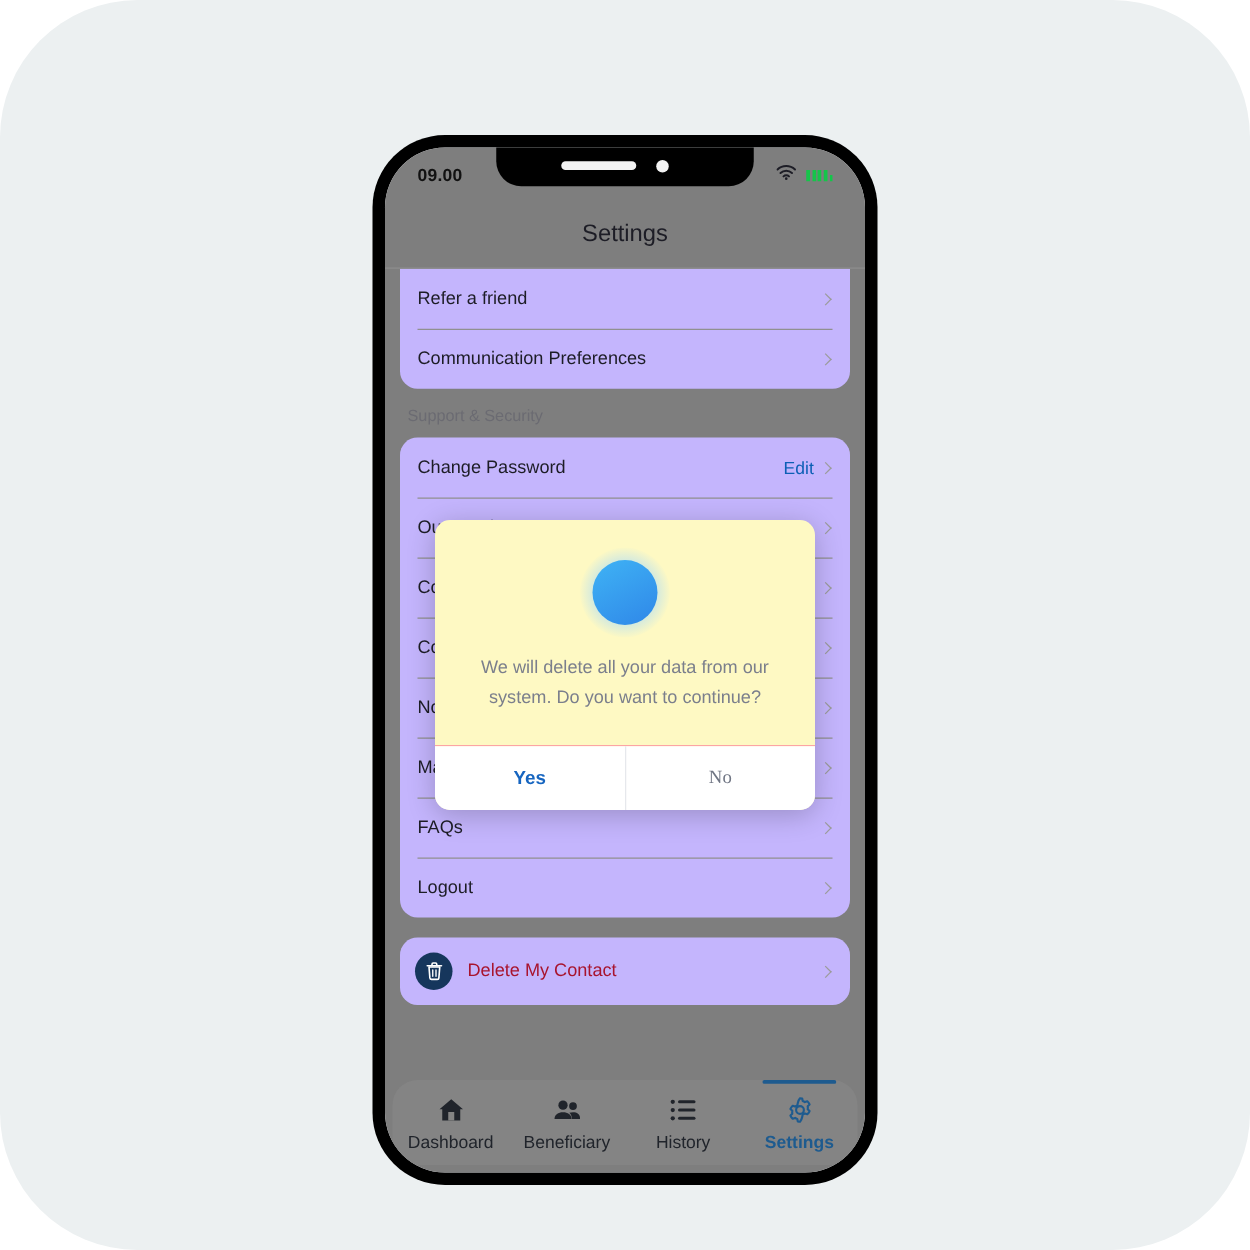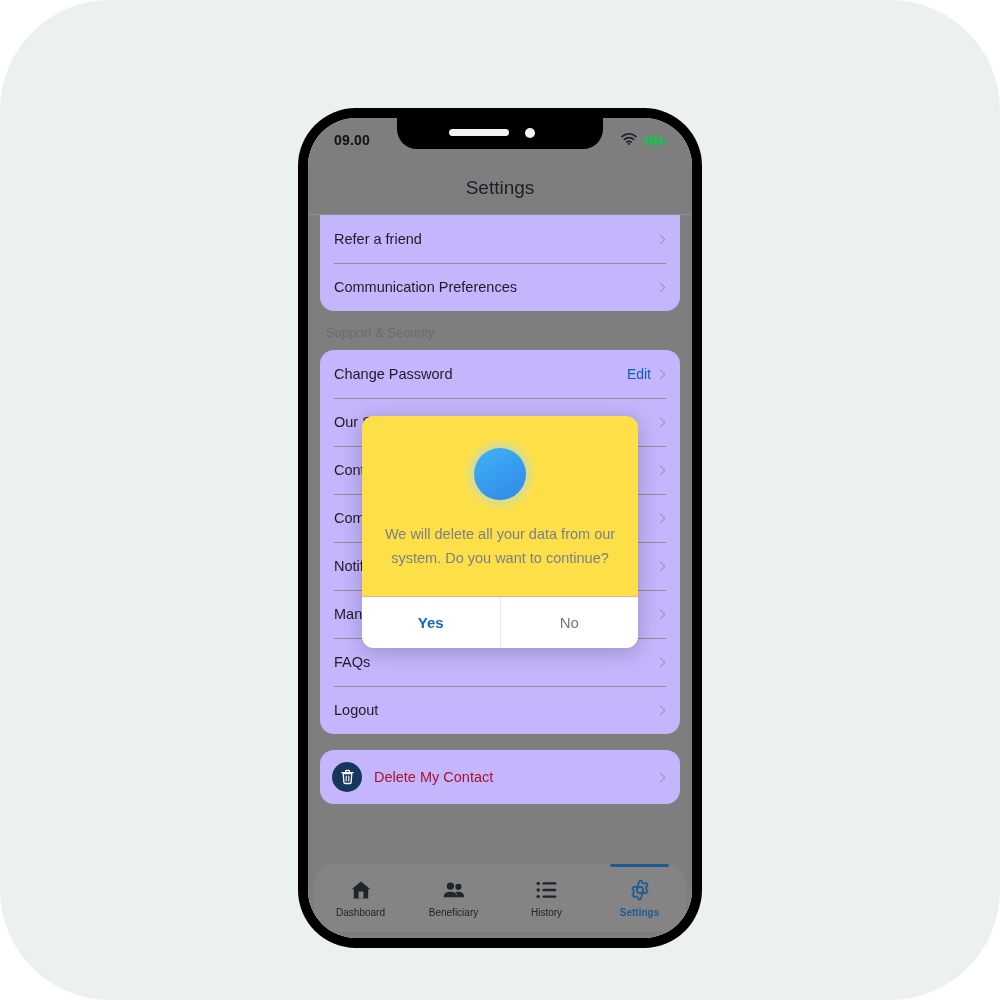--- a/index.html
+++ b/index.html
@@ -165,21 +165,21 @@
     z-index: 25;
   }
   .tab {
     flex: 1;
     position: relative;
     height: 100%;
     display: flex; flex-direction: column;
     align-items: center; justify-content: center;
     gap: 5px;
   }
-  .tab-label { font-size: 10px; color: #20242b; white-space: nowrap; }
+  .tab-label { font-size: 14px; color: #20242b; white-space: nowrap; }
   .tab.active .tab-label { color: #1e5b8f; font-weight: bold; }
   .tab.active::before {
     content: "";
     position: absolute; top: 0; left: 18%; right: 18%;
     height: 2.5px; background: #1e5b8f;
     border-radius: 2px;
   }
   .tab-icon { height: 24px; display: flex; align-items: center; }
   .tab.send { position: relative; }
   .send-fab {
@@ -189,22 +189,22 @@
     display: flex; align-items: center; justify-content: center;
     margin-top: -26px;
   }
   .tab.send .tab-label { margin-top: 2px; }
 
   
   #modal {
     position: absolute;
     left: 50%; transform: translateX(-50%);
     top: 298px;
-    width: 276px;
-    background: #fde047;
+    width: 304px;
+    background: #fef9c3;
     border-radius: 12px;
     z-index: 60;
     box-shadow: 0 4px 22px rgba(0,0,0,.22);
     overflow: hidden;
   }
   #modal-icon-wrap {
     display: flex; justify-content: center;
     padding-top: 30px; padding-bottom: 6px;
   }
   .info-halo {
@@ -246,21 +246,21 @@
     height: 52px;
   }
   .modal-btn {
     flex: 1;
     display: flex; align-items: center; justify-content: center;
     font-size: 15px;
     background: #fff;
     cursor: pointer;
   }
   .modal-btn.primary { color: #1665c0; font-weight: bold; }
-  .modal-btn.secondary { color: #707684; border-left: 1px solid #e6e8ec; }
+  .modal-btn.secondary { color: #707684; border-left: 1px solid #e6e8ec; font-family: Liberation Serif, serif; }
 </style>
 </head>
 <body>
 
 <div id="canvas">
   <div id="phone">
     <div id="screen">
       <div id="screen-inner">
 
         <div id="notch">

